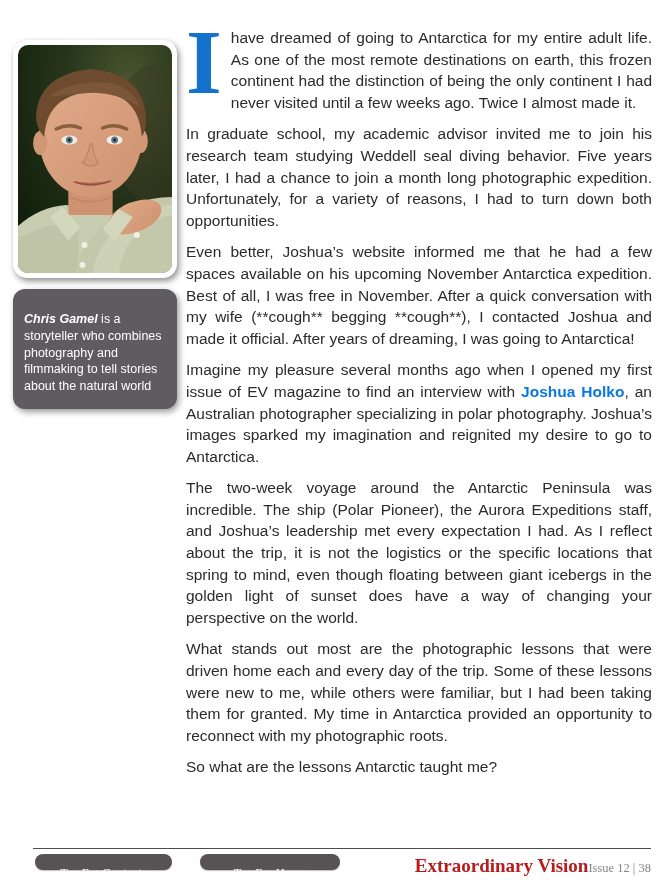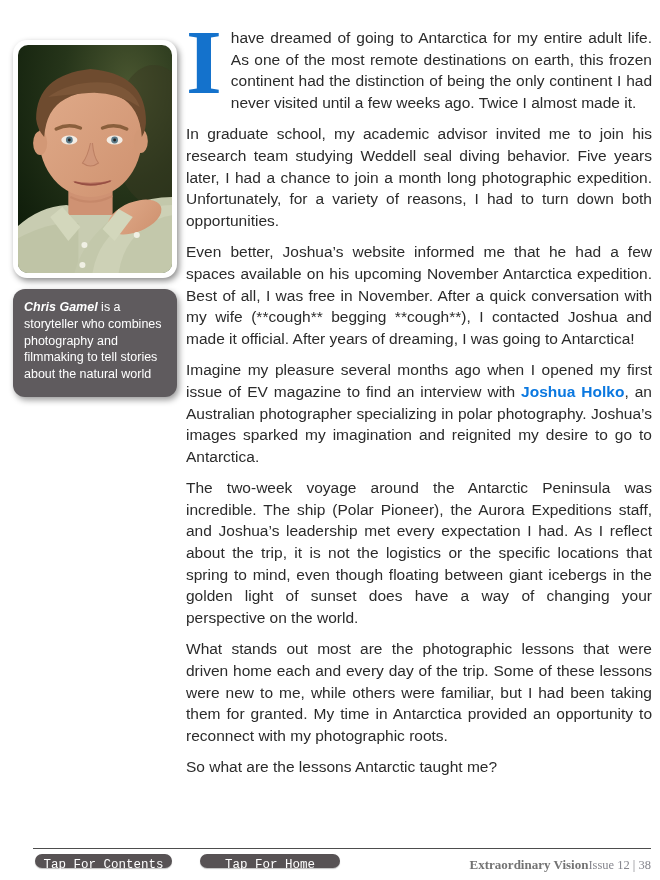--- a/index.html
+++ b/index.html
@@ -10,21 +10,21 @@
   
   .left-col{position:absolute;left:13px;top:40px;width:164px;}
   .photo-frame{
     background:#fff;border-radius:14px;padding:5px;height:228px;
     box-shadow:2px 3px 6px rgba(0,0,0,.45);
   }
   .photo{border-radius:10px;overflow:hidden;height:100%;width:100%;}
   .photo svg{display:block;width:100%;height:100%;}
   .bio-box{
     margin-top:11px;background:var(--bio-bg,#5f5b5e);border-radius:12px;
-    padding:10px 11px 14px;color:#fff;font-size:12.5px;line-height:16.8px;
+    padding:22px 11px 14px;color:#fff;font-size:12.5px;line-height:16.8px;
     box-shadow:2px 3px 6px rgba(0,0,0,.4);text-align:left;
   }
   .bio-box p{margin:0;}
   .bio-box p + p{margin-top:12px;}
   .bio-name{font-weight:bold;font-style:italic;}
   
   .article{
     position:absolute;left:186px;top:27px;width:466px;
     font-size:15.5px;line-height:21.6px;color:#2b2b2b;text-align:justify;
   }
@@ -32,31 +32,31 @@
   .dropcap{
     float:left;font-family:"Liberation Serif",serif;font-weight:bold;
     font-size:92px;line-height:62px;height:63px;
     color:var(--dropcap-blue,#1472cc);margin:4px 9px 0 0;
   }
   .inline-link{color:var(--link-blue,#0b78e0);font-weight:bold;cursor:pointer;text-decoration:none;}
   
   .footer-line{position:absolute;left:33px;right:9px;top:848px;border-top:1.5px solid #4d4d4d;}
   .pill{
     position:absolute;top:854px;height:14px;border:none;border-radius:11px;
-    background:var(--button-bg,#575254);color:#fff;font-family:Liberation Mono, monospace;
-    font-size:12.5px;line-height:22px;text-align:center;padding:0;cursor:pointer;
+    background:var(--button-bg,#575254);color:#fff;font-family:Liberation Serif, serif;
+    font-size:12.5px;line-height:22px;text-align:center;padding:8px;cursor:pointer;
     box-shadow:0 1px 1px rgba(0,0,0,.25);
   }
   .pill-contents{left:35px;width:137px;}
   .pill-home{left:200px;width:140px;}
   .brand-wrap{
     position:absolute;top:855px;right:9px;white-space:nowrap;
     font-family:"Liberation Serif",serif;
   }
-  .brand{font-weight:bold;font-size:13px;color:#737373;}
+  .brand{font-weight:bold;font-size:19px;color:#b91c1c;}
   .issue{font-weight:normal;font-size:12.5px;color:#85858d;}
 </style>
 </head>
 <body>
 
 <div class="page">
 
   <div class="left-col">
     <div class="photo-frame">
       <div class="photo">

